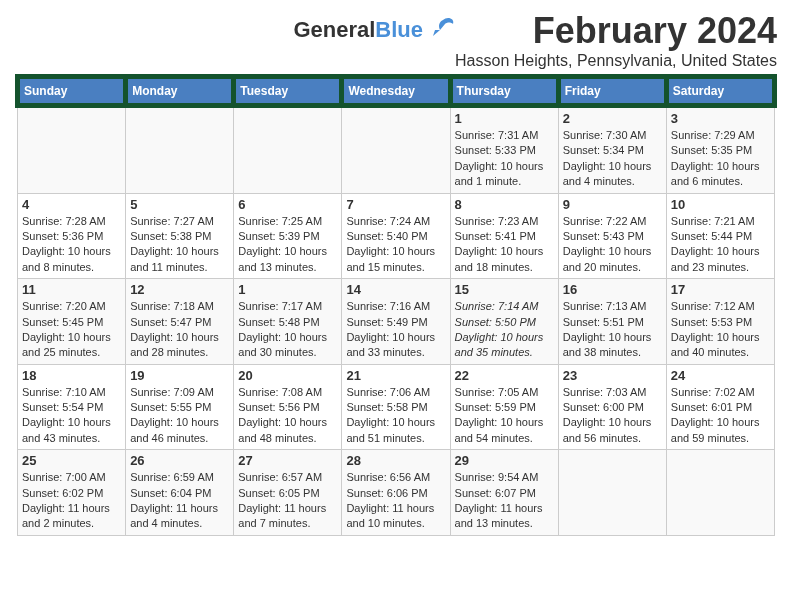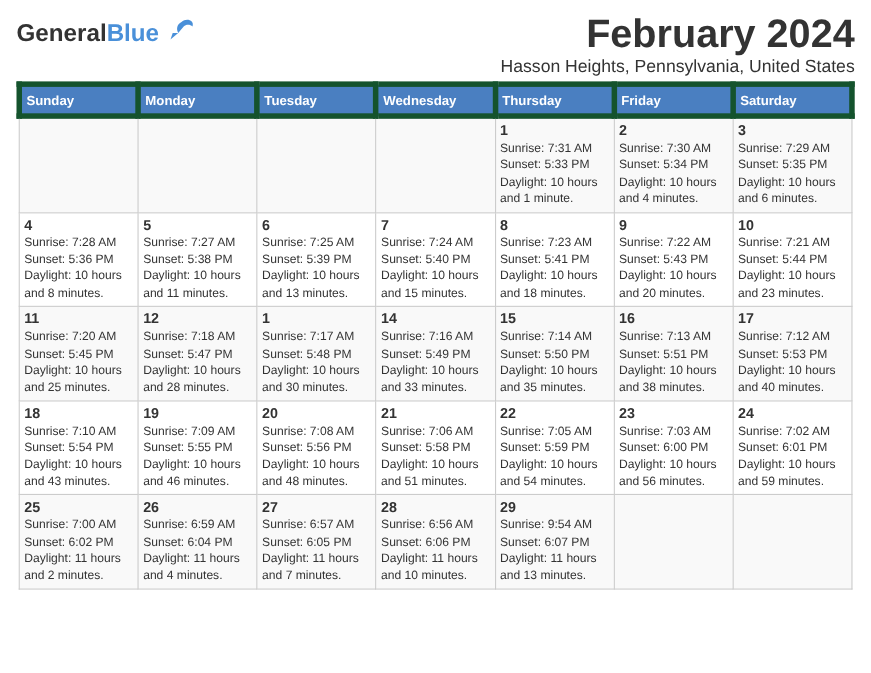--- a/index.html
+++ b/index.html
@@ -5,21 +5,21 @@
     * { box-sizing: border-box; margin: 0; padding: 0; }
     body {
       font-family: Arial, sans-serif;
       background: #fff;
       width: 792px;
       min-height: 612px;
       padding: 10px 15px;
     }
     .header-area {
       display: flex;
-      justify-content: space-between;
+      justify-content: flex-end;
       align-items: flex-start;
       margin-bottom: 4px;
     }
     .logo {
       display: flex;
       flex-direction: column;
       align-items: flex-start;
       margin-top: 8px;
     }
     .logo-text {
@@ -220,21 +220,21 @@
         </td>
         <td>
           <span class="day-number">14</span>
           <div class="day-info" style="white-space: pre-line;">Sunrise: 7:16 AM
 Sunset: 5:49 PM
 Daylight: 10 hours
 and 33 minutes.</div>
         </td>
         <td>
           <span class="day-number">15</span>
-          <div class="day-info" style="white-space: pre-line;">Sunrise: 7:14 AM
+          <div class="day-info" style="white-space: pre-line; font-style: italic;">Sunrise: 7:14 AM
 Sunset: 5:50 PM
 Daylight: 10 hours
 and 35 minutes.</div>
         </td>
         <td>
           <span class="day-number">16</span>
           <div class="day-info" style="white-space: pre-line;">Sunrise: 7:13 AM
 Sunset: 5:51 PM
 Daylight: 10 hours
 and 38 minutes.</div>

